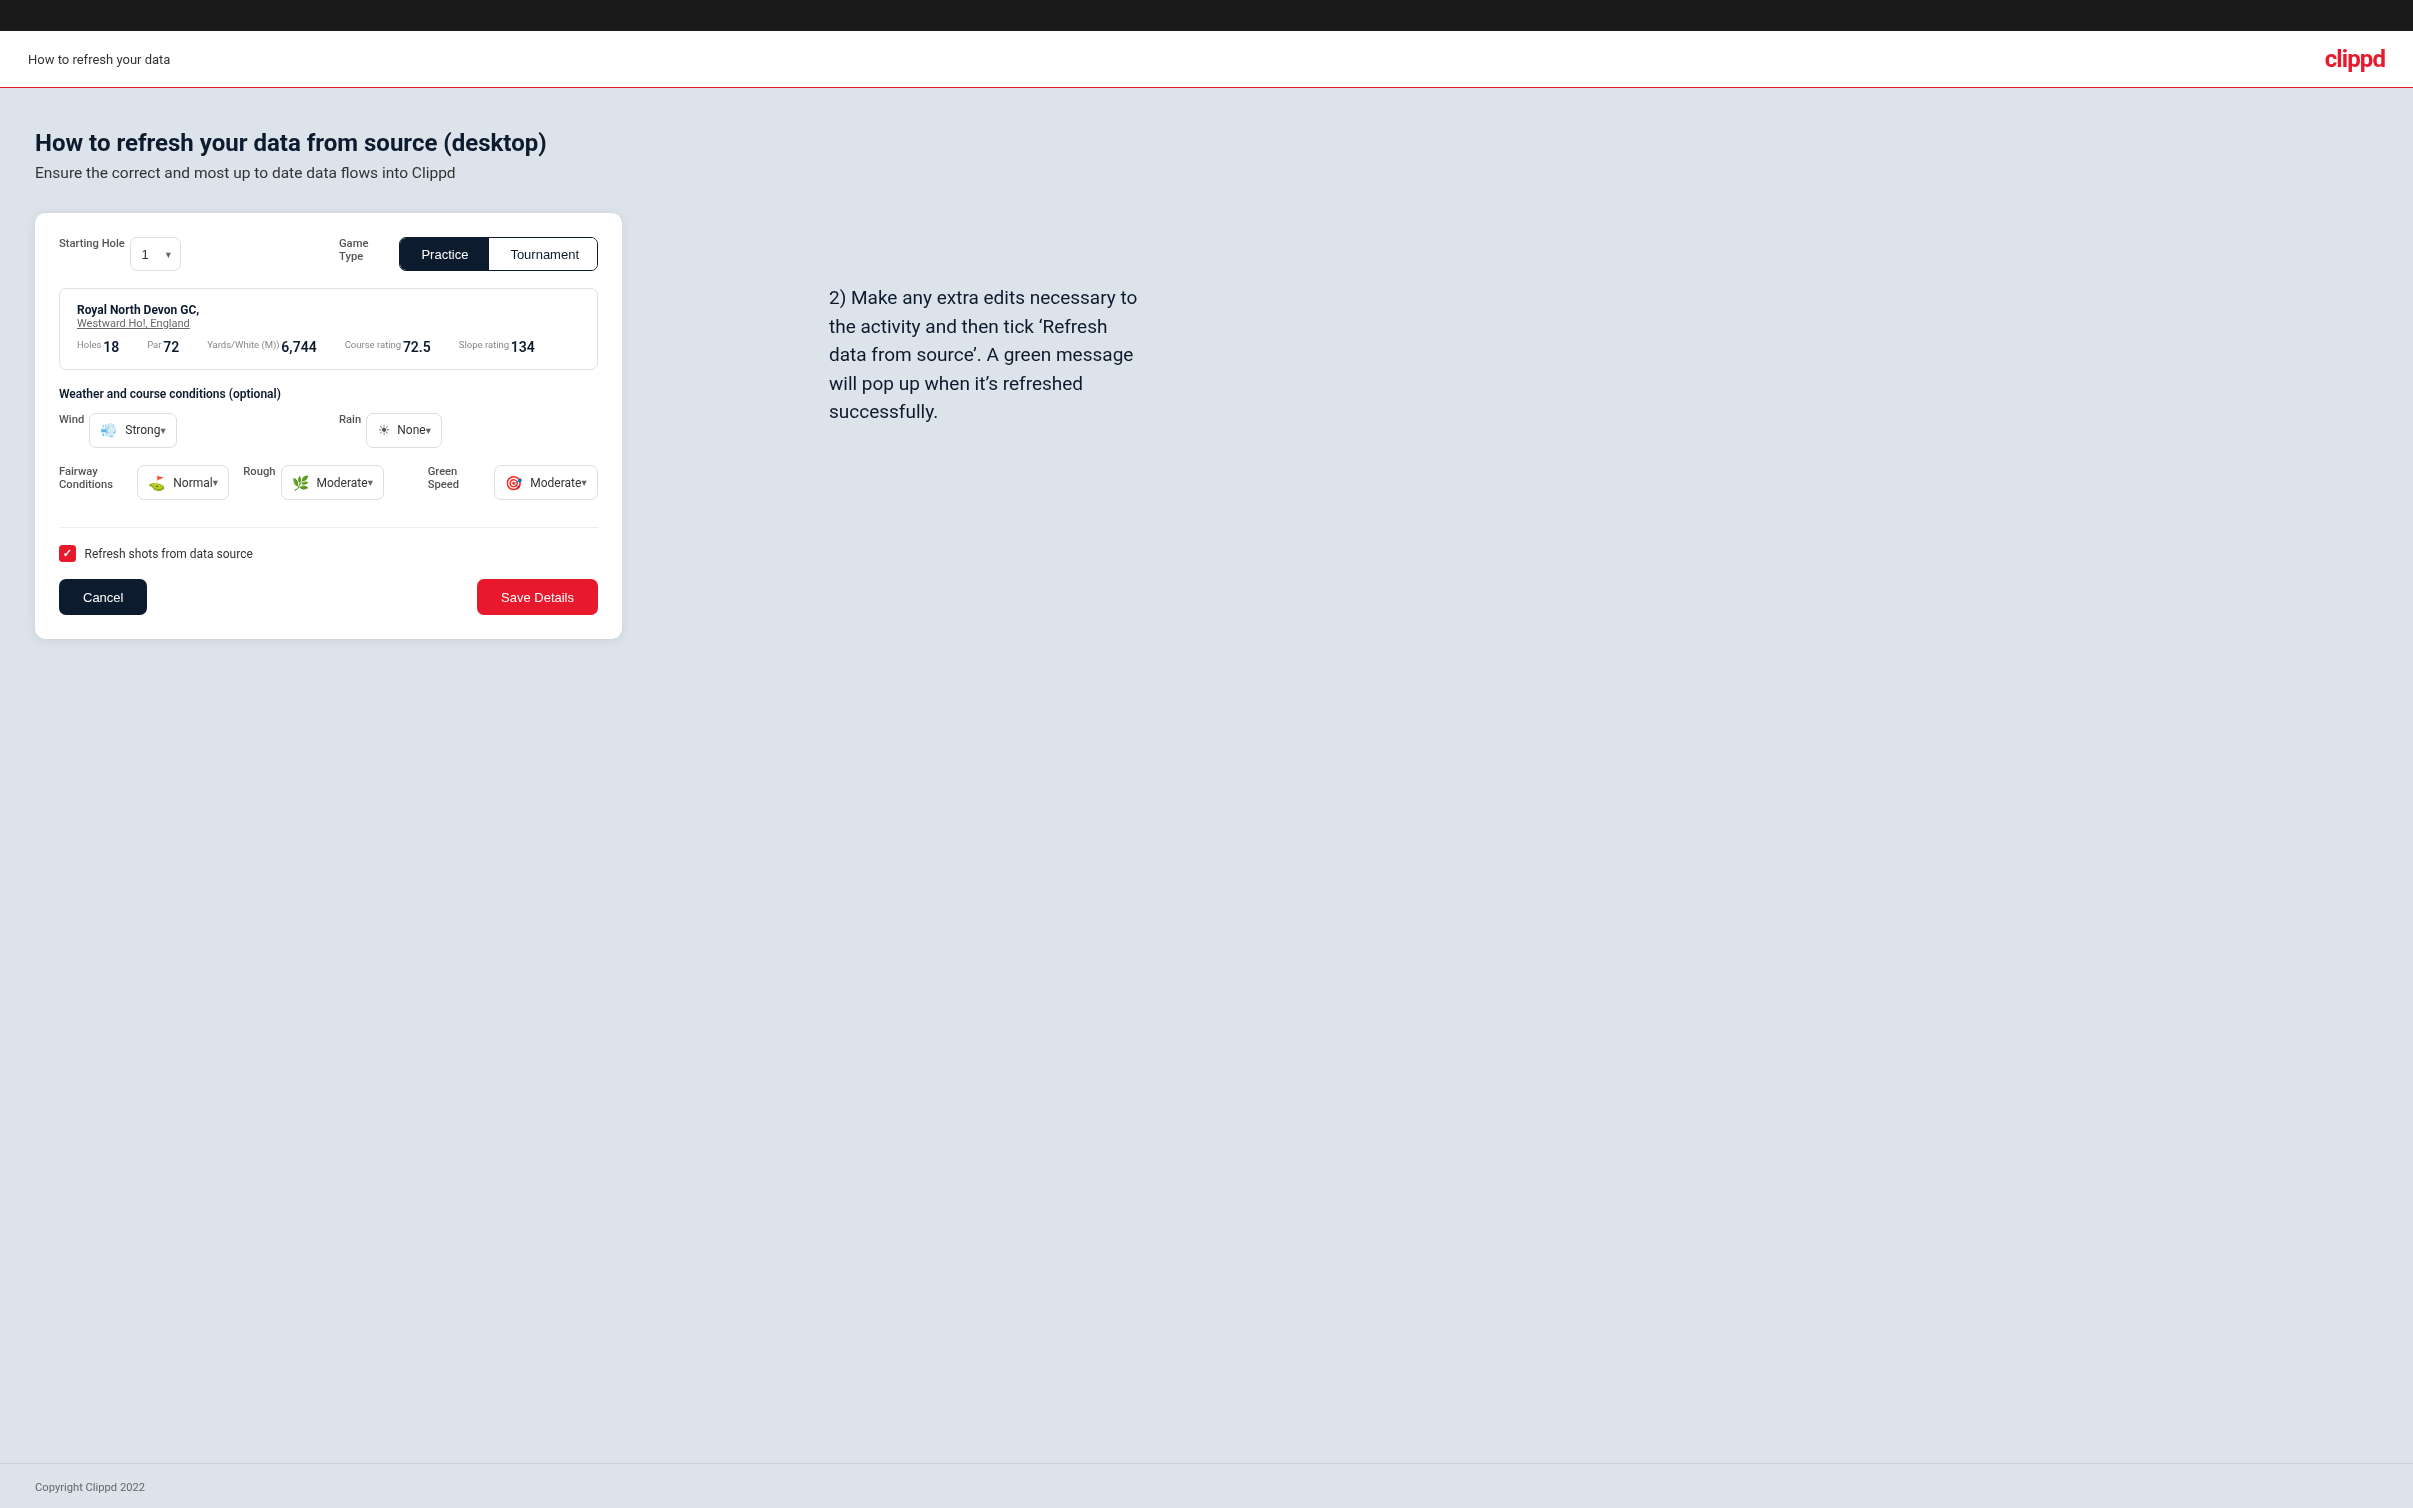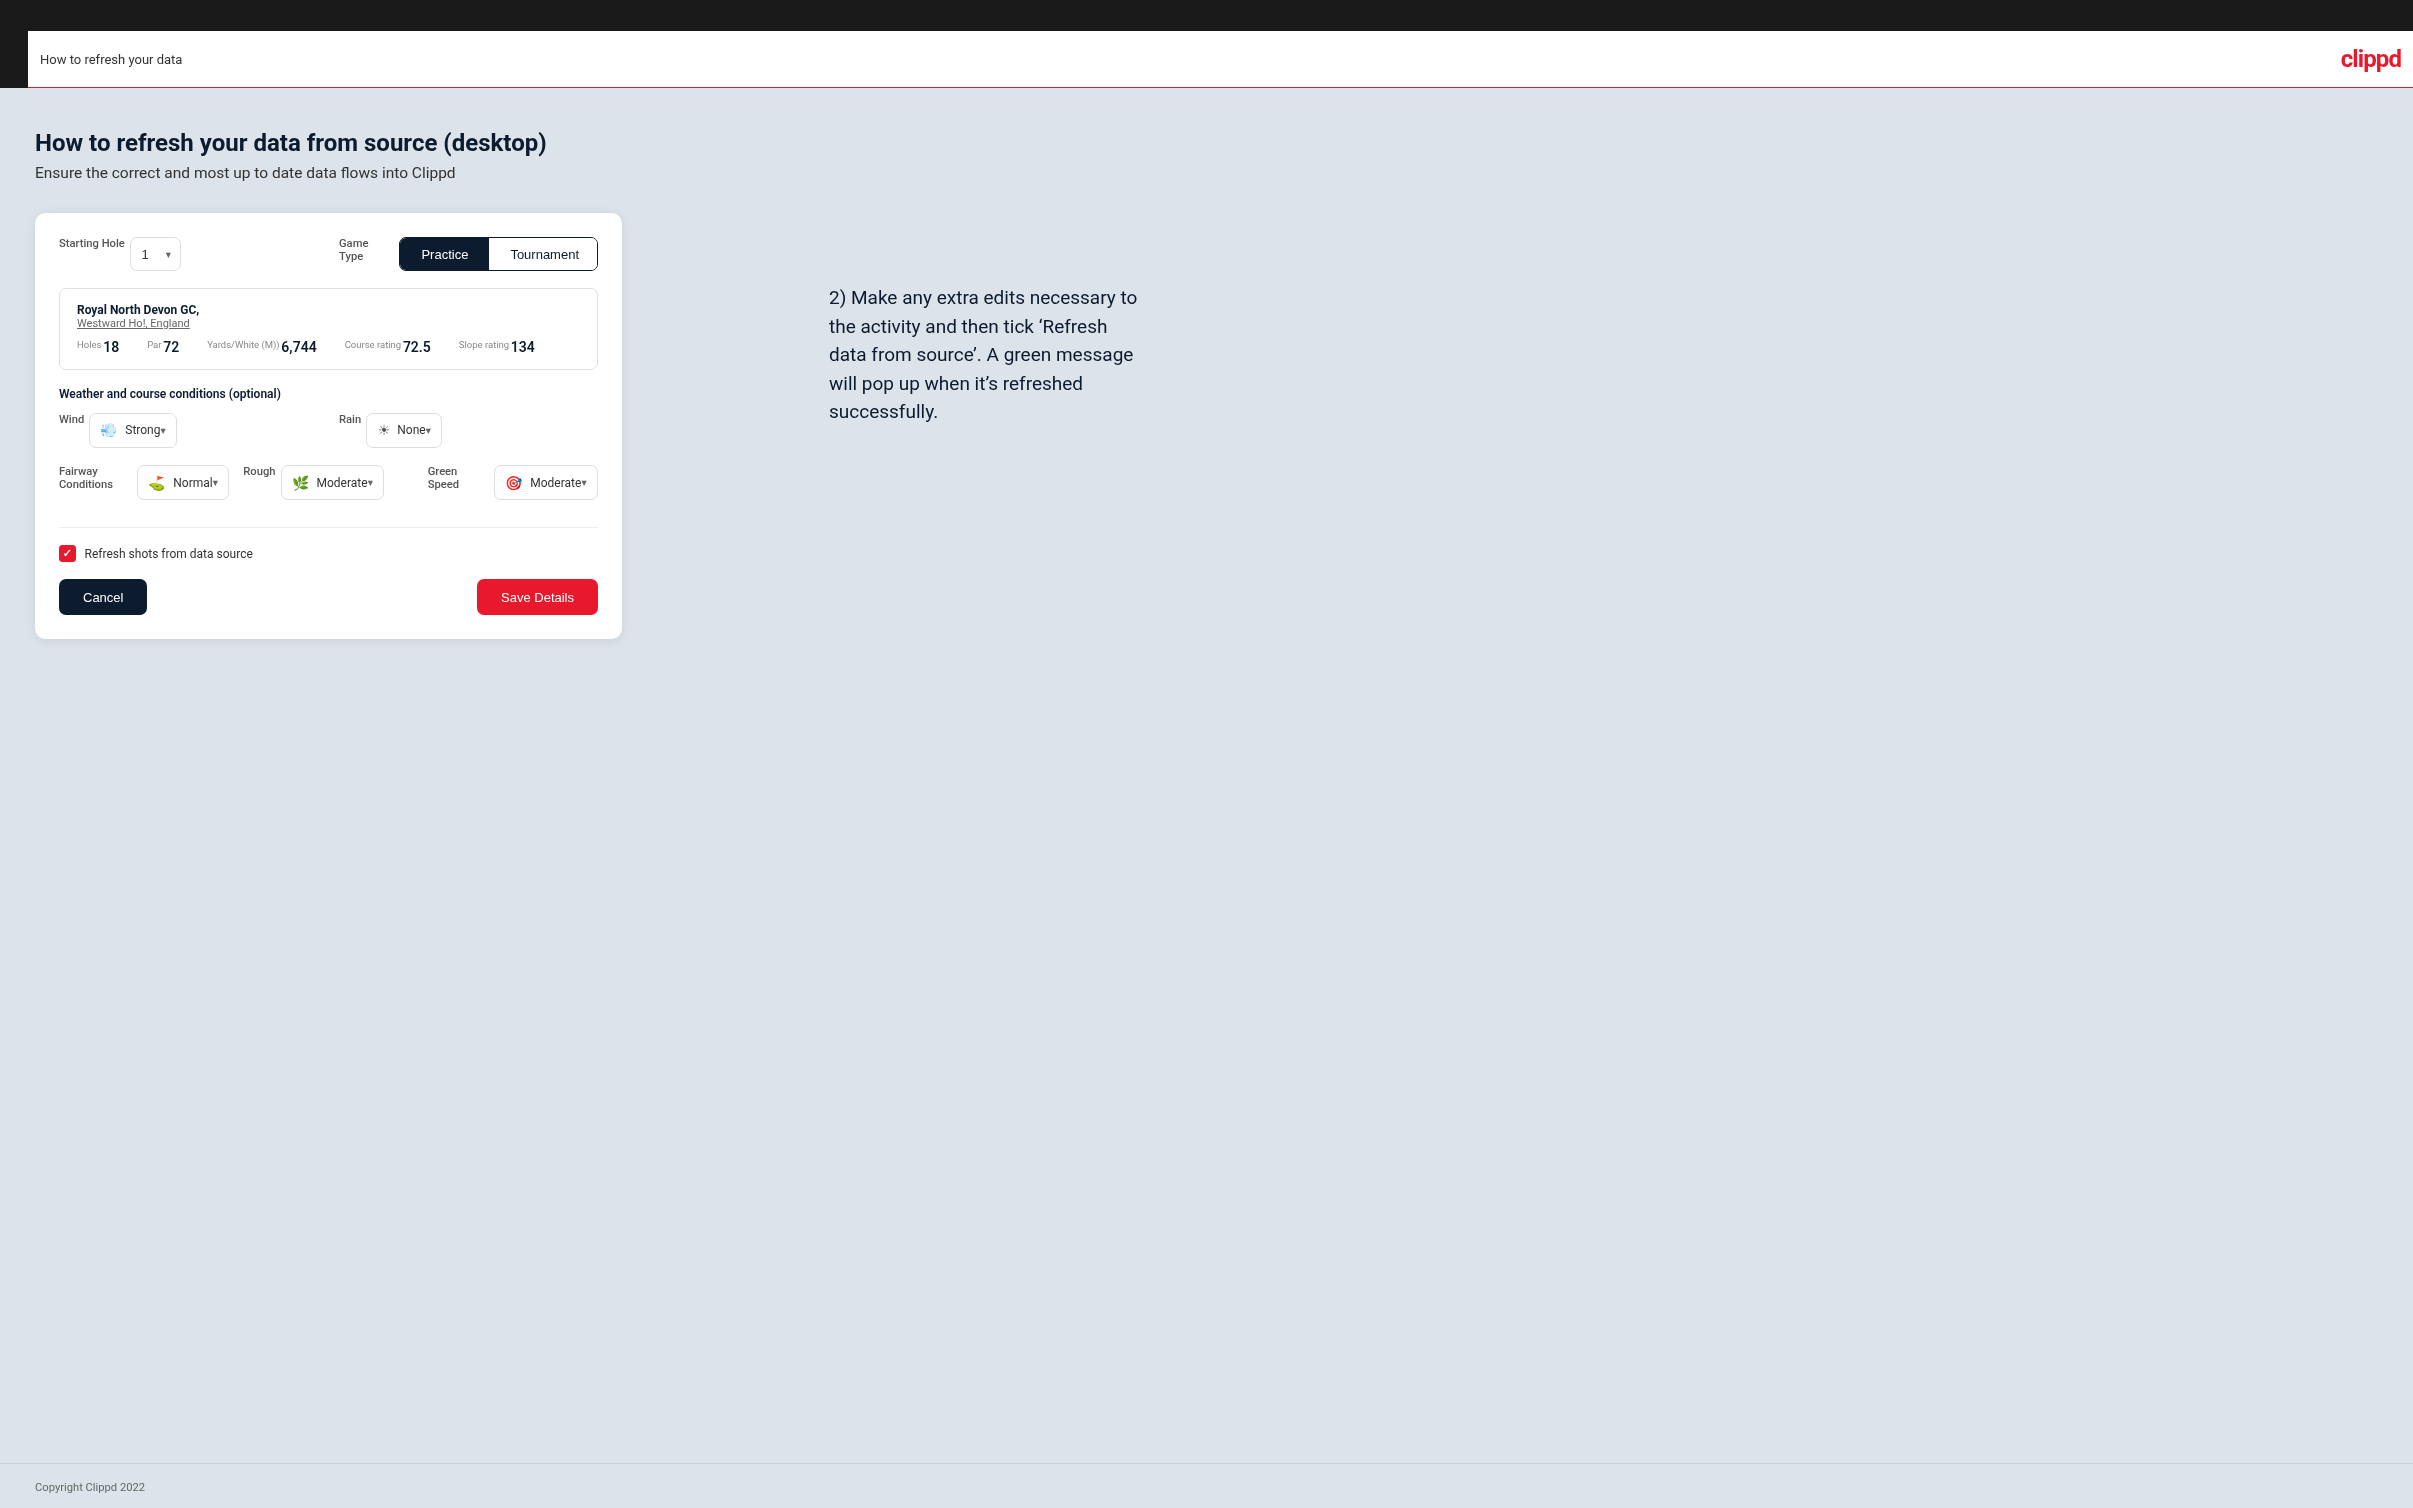--- a/index.html
+++ b/index.html
@@ -10,27 +10,26 @@
       display: flex;
       flex-direction: column;
     }
     .top-bar {
       background: #1a1a1a;
       height: 31px;
       flex-shrink: 0;
     }
     .header {
       background: #ffffff;
-      padding: 14px 12px;
+      padding: 14px 28px;
       display: flex;
       align-items: center;
       justify-content: space-between;
       border-bottom: 1.7px solid #e8192c;
       flex-shrink: 0;
-      margin-left: 28px;
     }
     .header-title {
       font-size: 13px;
       color: #333;
       font-weight: 400;
     }
     .logo {
       font-size: 24px;
       font-weight: 700;
       color: #e8192c;

